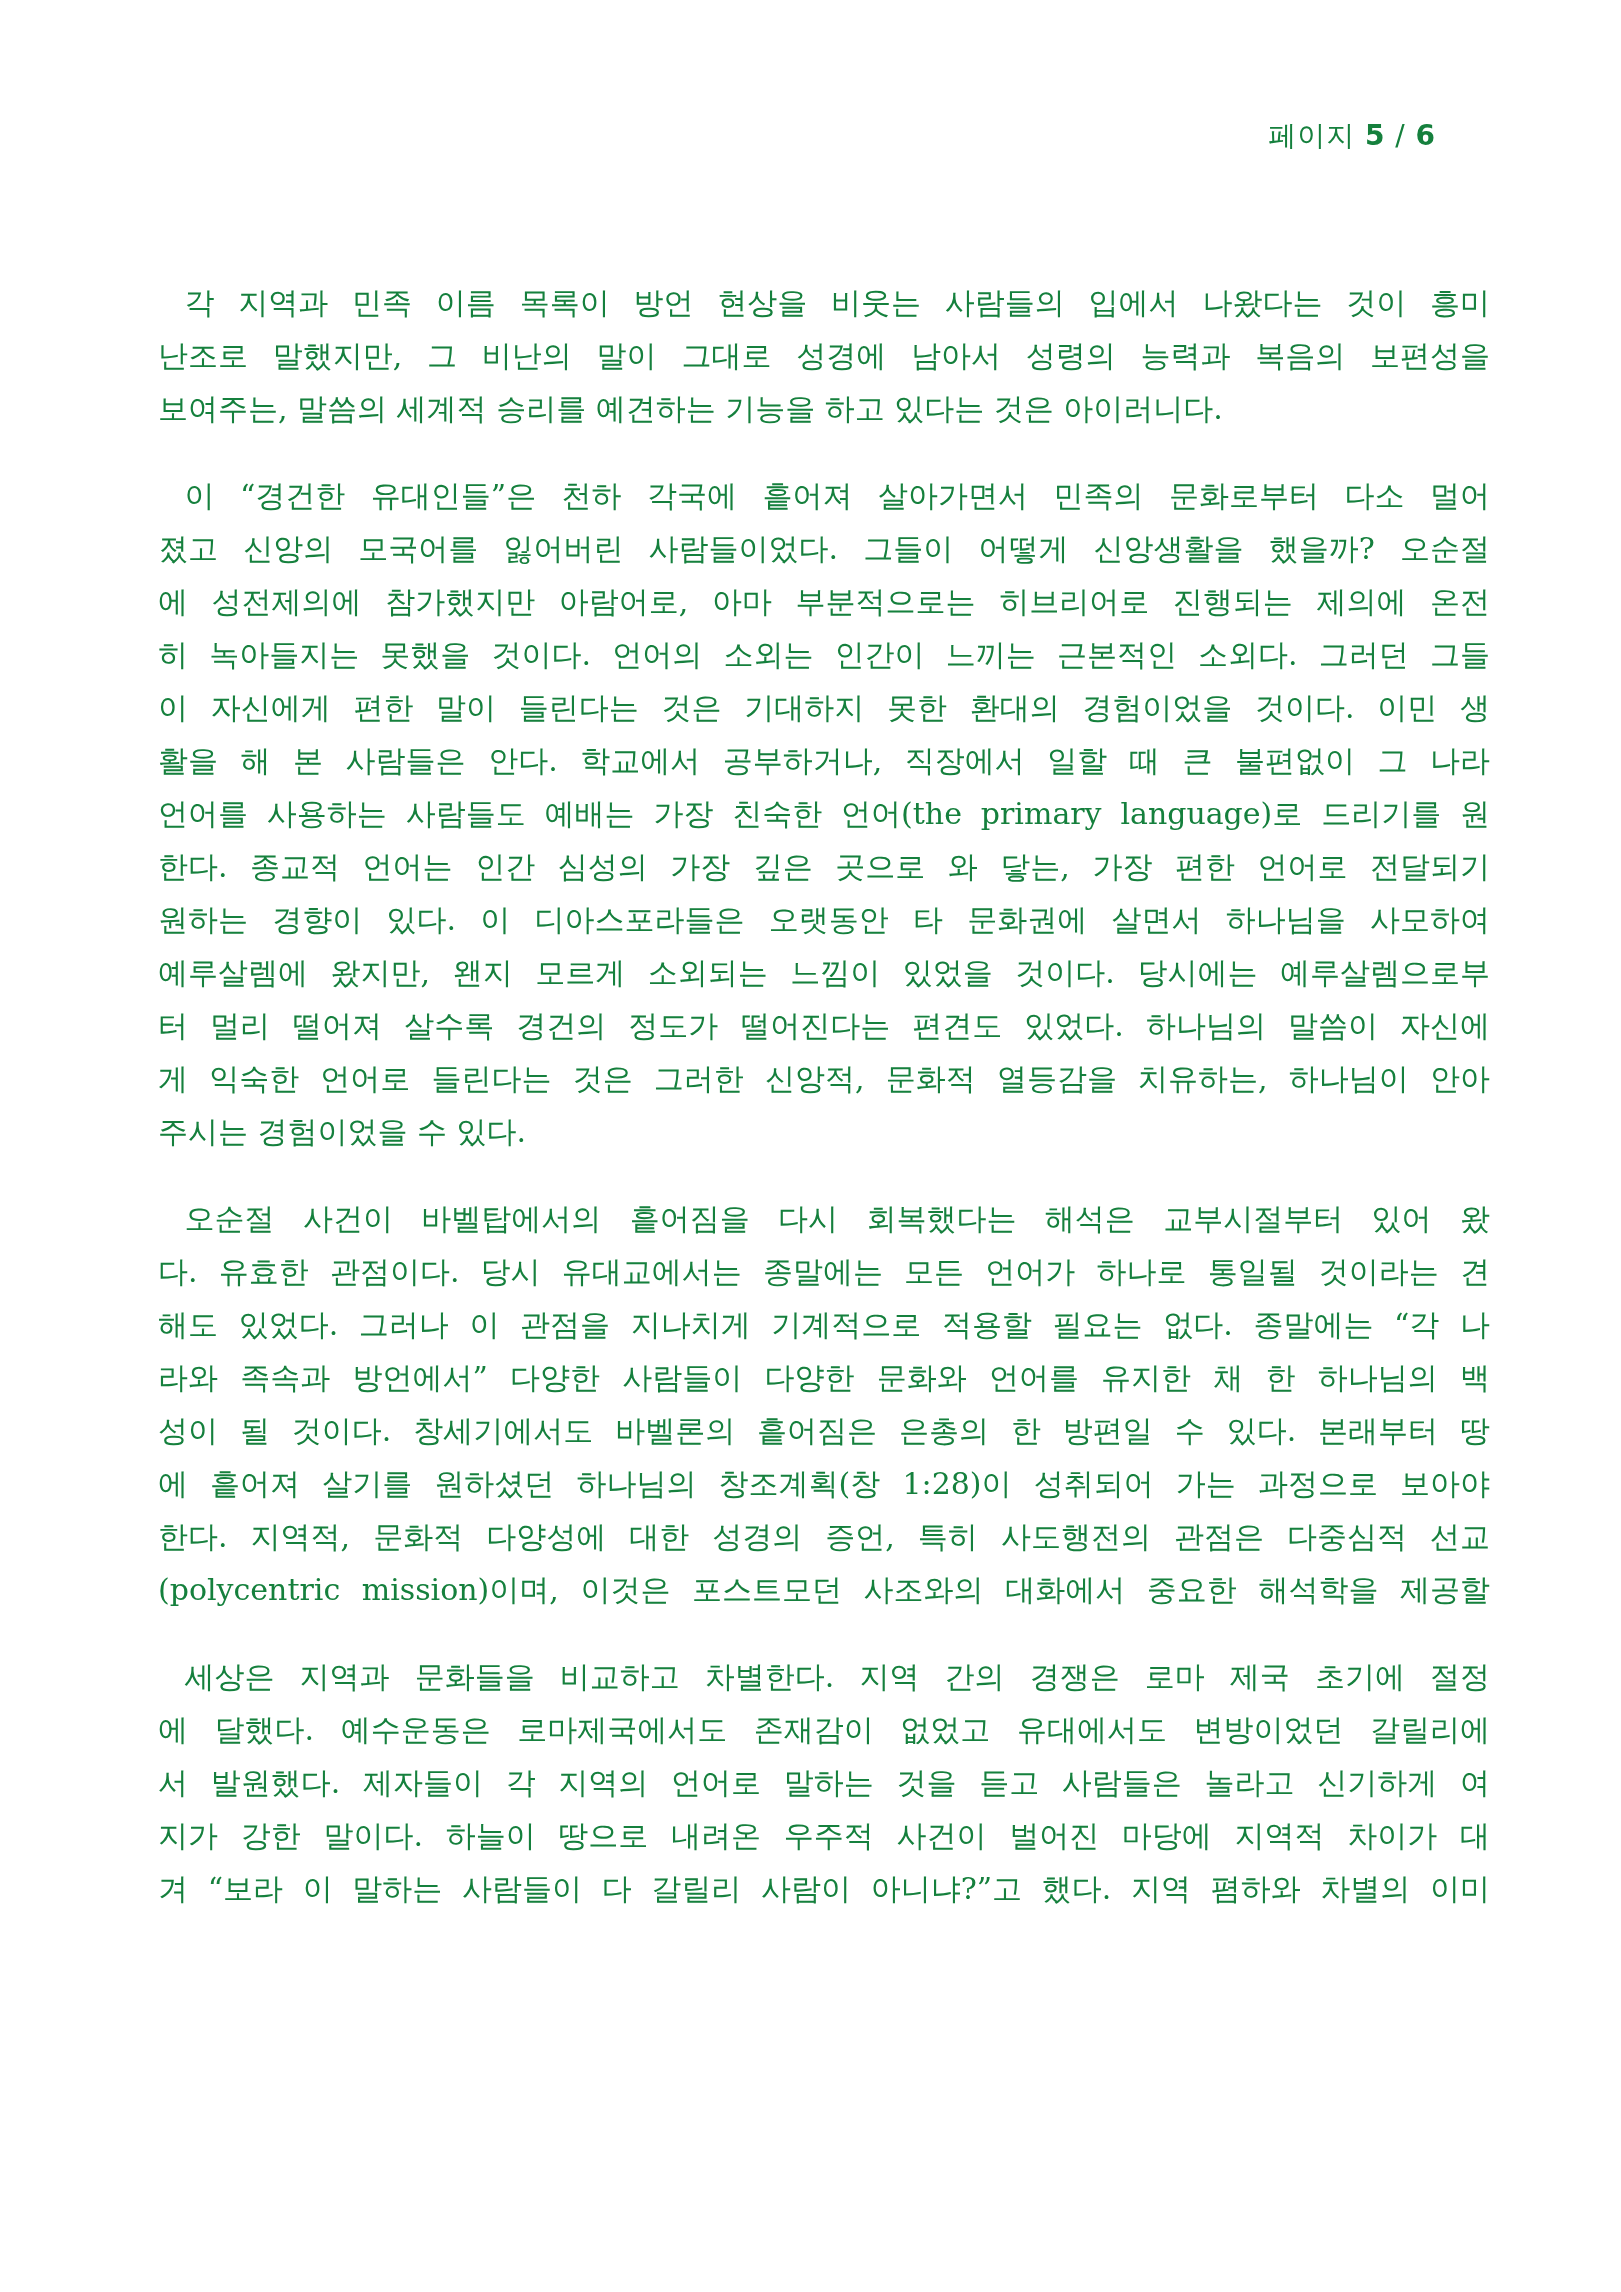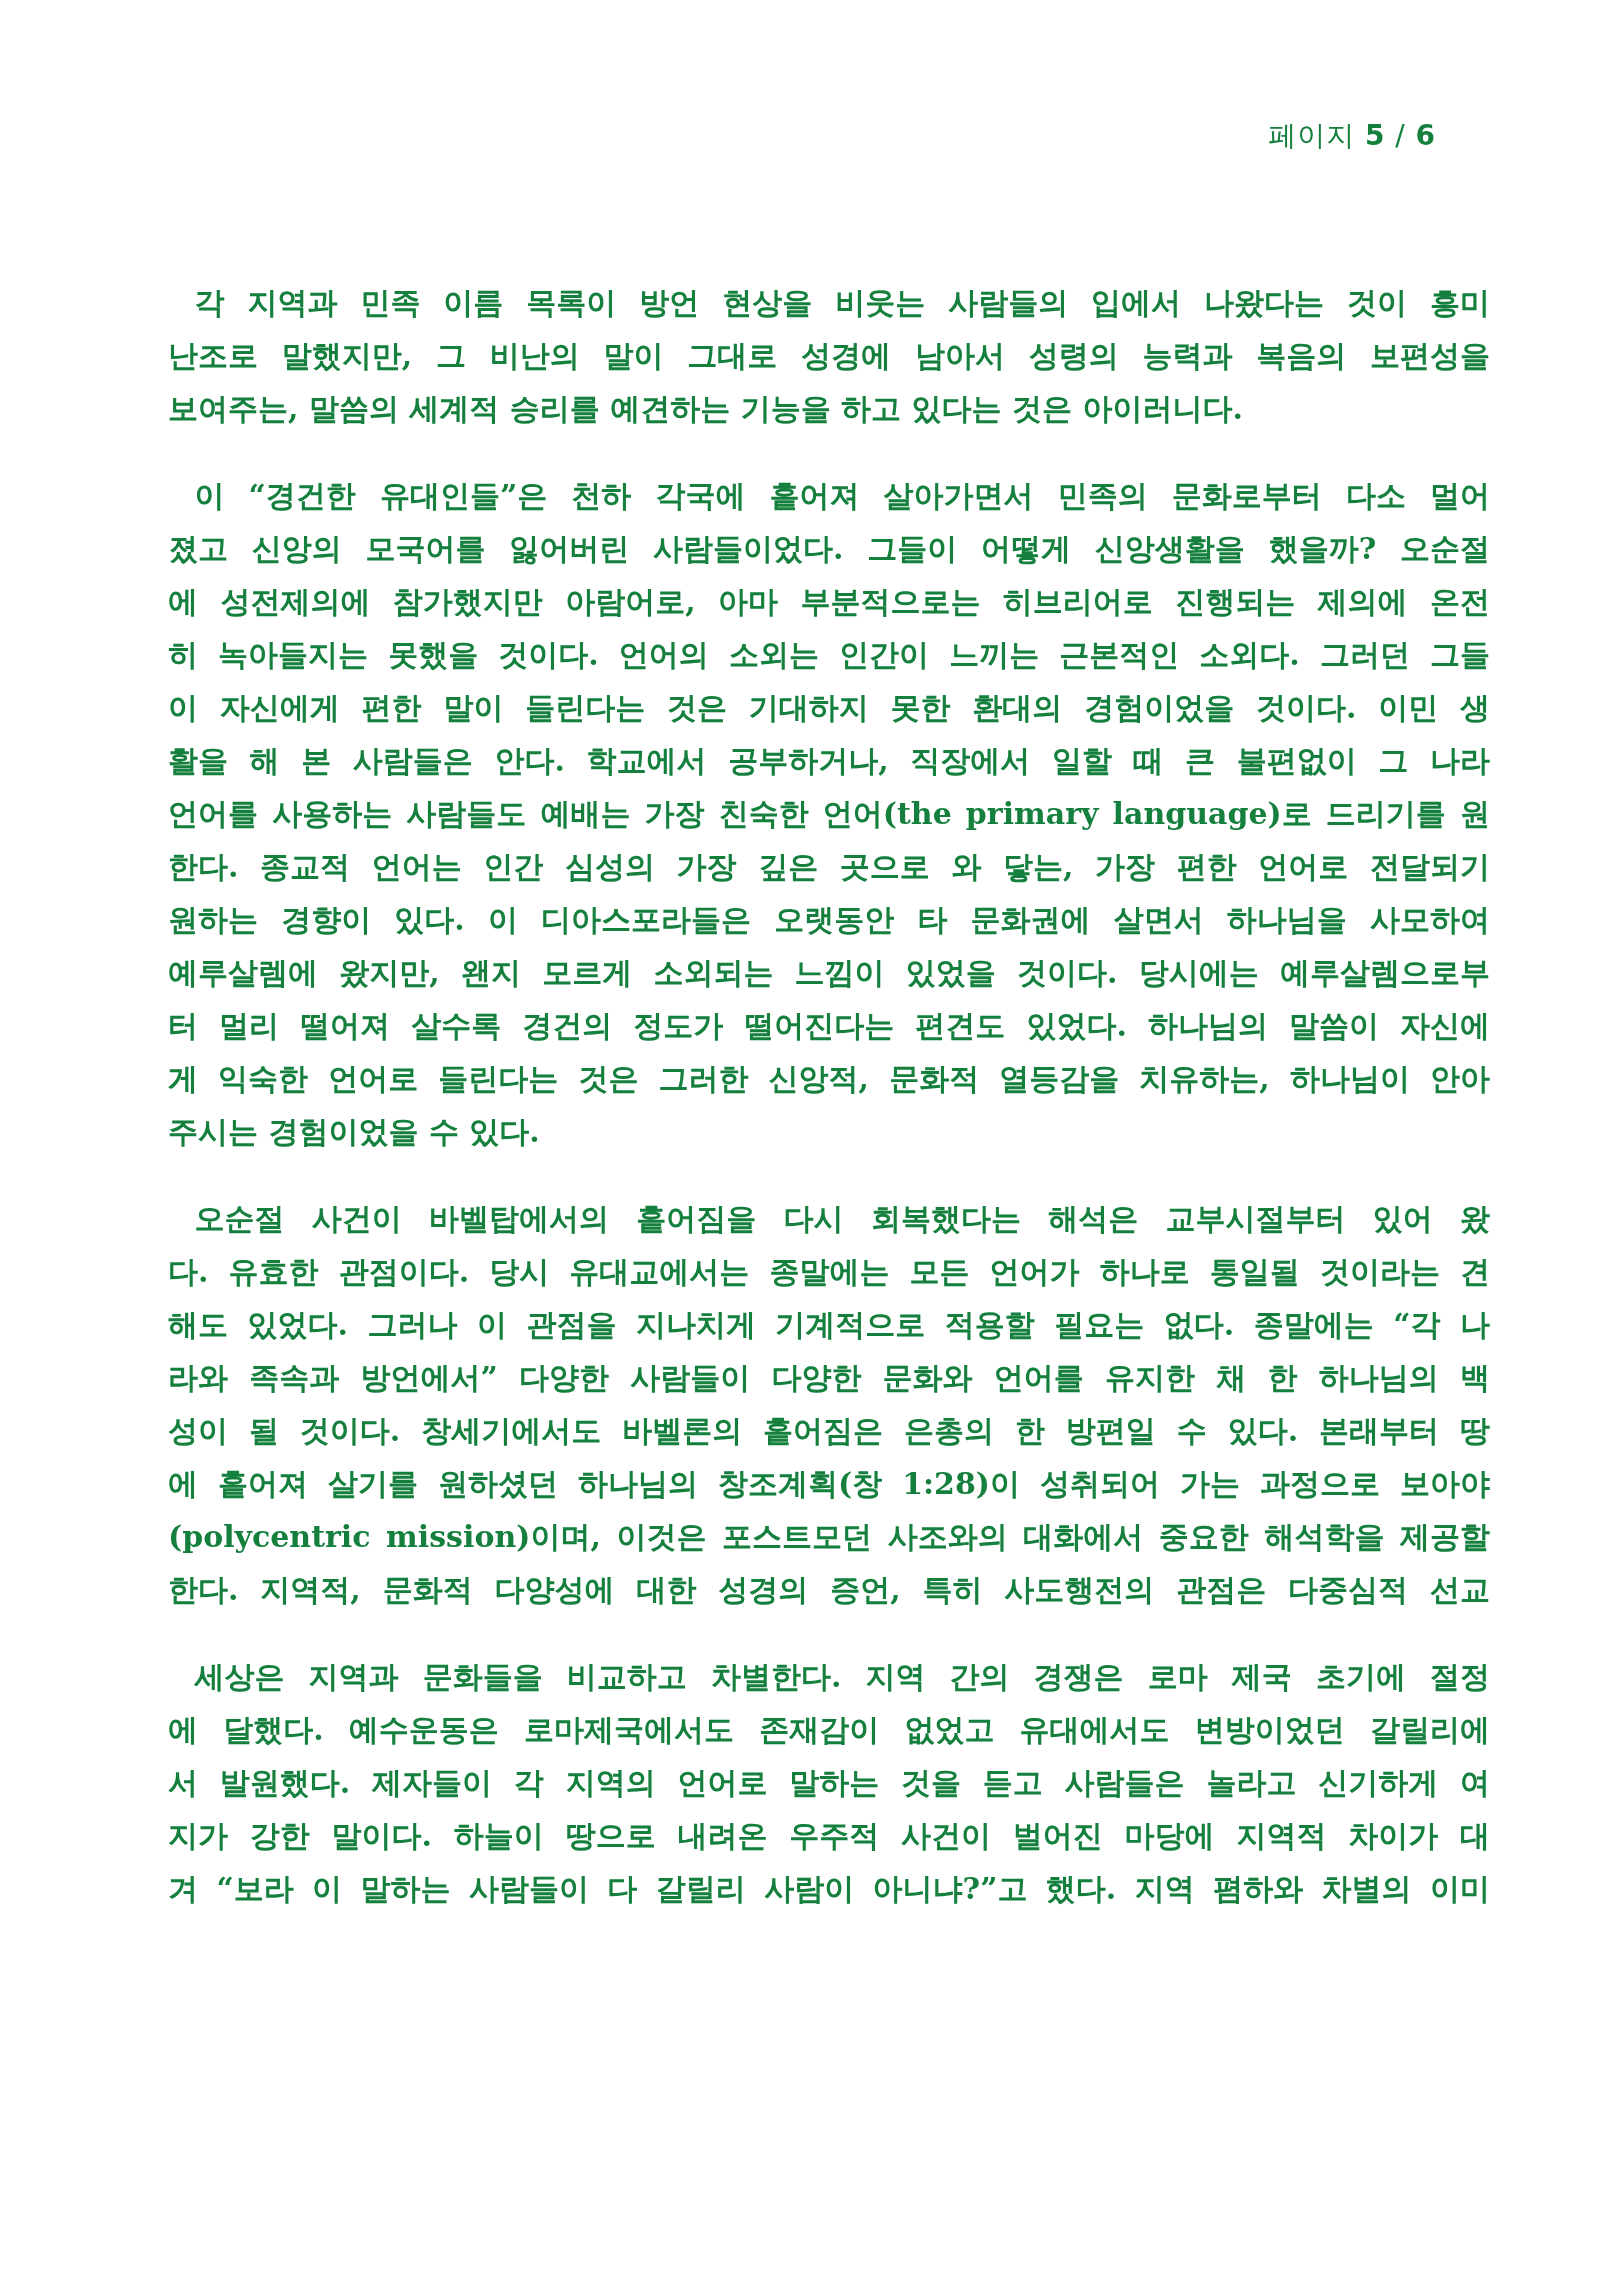--- a/index.html
+++ b/index.html
@@ -42,23 +42,22 @@
     position: absolute;
     left: 152px;
     top: 276px;
     width: 1338px;
     font-size: 30px;
     line-height: 53px;
     text-justify: inter-word;
     word-break: keep-all;
   }
   .para {
-    margin: 0 0 34px 16px;
+    margin: 0 0 34px 6px;
     padding: 0;
-    font-weight: bold;
   }
   .para:last-child {
     margin-bottom: 0;
   }
   .line {
     text-align: justify;
     text-align-last: justify;
     min-height: 53px;
   }
   .line.para-first {
@@ -101,22 +100,22 @@
       <div class="line para-last">주시는 경험이었을 수 있다.</div>
     </div>
 
     <div class="para">
       <div class="line para-first">오순절 사건이 바벨탑에서의 흩어짐을 다시 회복했다는 해석은 교부시절부터 있어 왔</div>
       <div class="line">다. 유효한 관점이다. 당시 유대교에서는 종말에는 모든 언어가 하나로 통일될 것이라는 견</div>
       <div class="line">해도 있었다. 그러나 이 관점을 지나치게 기계적으로 적용할 필요는 없다. 종말에는 “각 나</div>
       <div class="line">라와 족속과 방언에서” 다양한 사람들이 다양한 문화와 언어를 유지한 채 한 하나님의 백</div>
       <div class="line">성이 될 것이다. 창세기에서도 바벨론의 흩어짐은 은총의 한 방편일 수 있다. 본래부터 땅</div>
       <div class="line">에 흩어져 살기를 원하셨던 하나님의 창조계획(창 1:28)이 성취되어 가는 과정으로 보아야</div>
+      <div class="line">한다. 지역적, 문화적 다양성에 대한 성경의 증언, 특히 사도행전의 관점은 다중심적 선교</div>
       <div class="line">(polycentric mission)이며, 이것은 포스트모던 사조와의 대화에서 중요한 해석학을 제공할</div>
-      <div class="line">한다. 지역적, 문화적 다양성에 대한 성경의 증언, 특히 사도행전의 관점은 다중심적 선교</div>
     </div>
 
     <div class="para">
       <div class="line para-first">세상은 지역과 문화들을 비교하고 차별한다. 지역 간의 경쟁은 로마 제국 초기에 절정</div>
       <div class="line">에 달했다. 예수운동은 로마제국에서도 존재감이 없었고 유대에서도 변방이었던 갈릴리에</div>
       <div class="line">서 발원했다. 제자들이 각 지역의 언어로 말하는 것을 듣고 사람들은 놀라고 신기하게 여</div>
       <div class="line">지가 강한 말이다. 하늘이 땅으로 내려온 우주적 사건이 벌어진 마당에 지역적 차이가 대</div>
       <div class="line">겨 “보라 이 말하는 사람들이 다 갈릴리 사람이 아니냐?”고 했다. 지역 폄하와 차별의 이미</div>
     </div>
 

